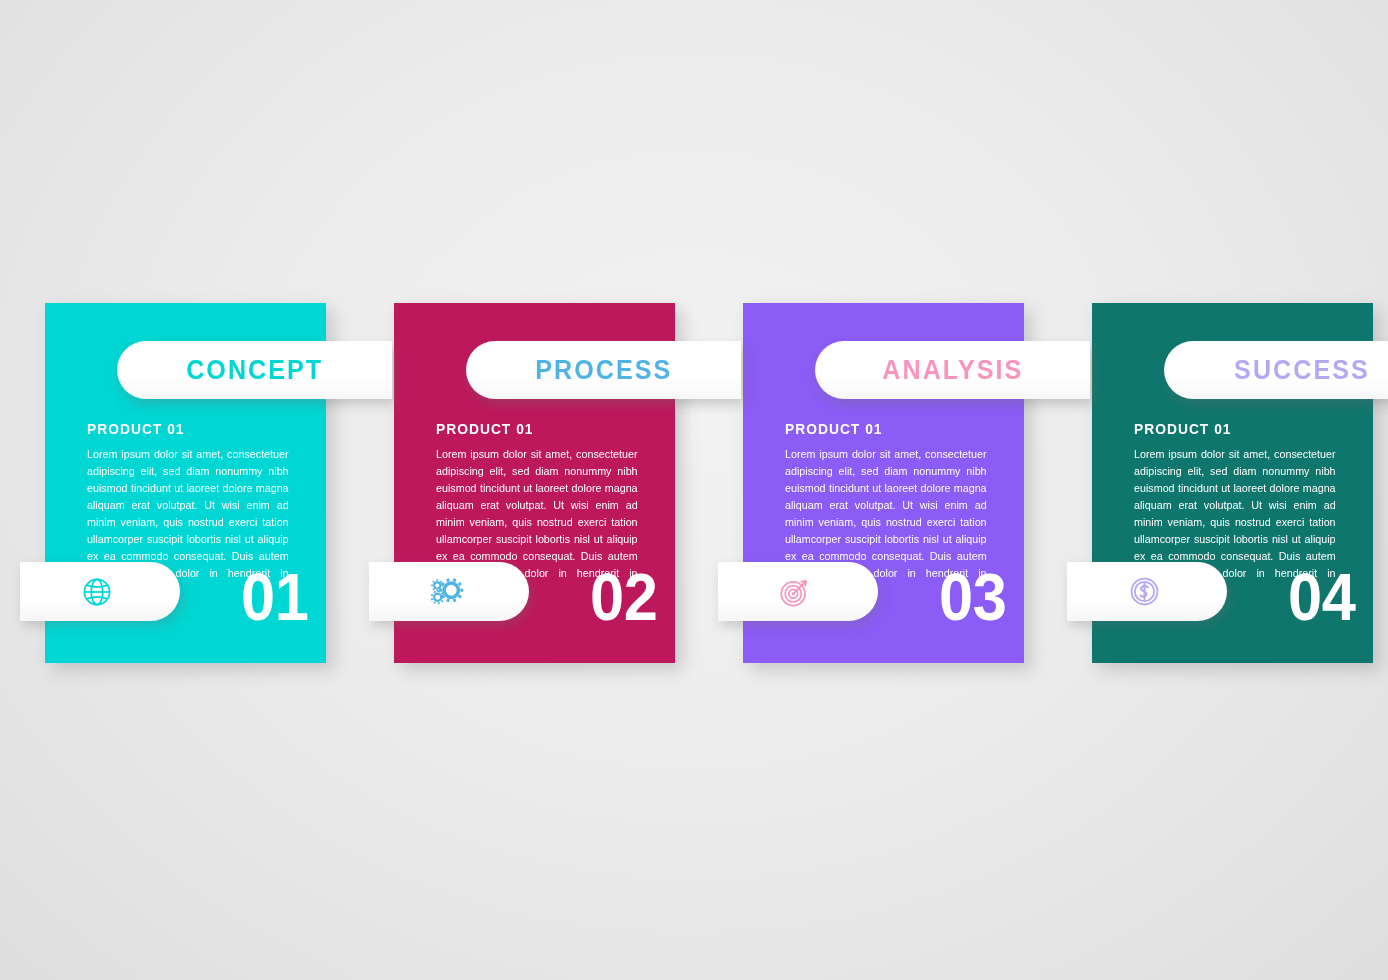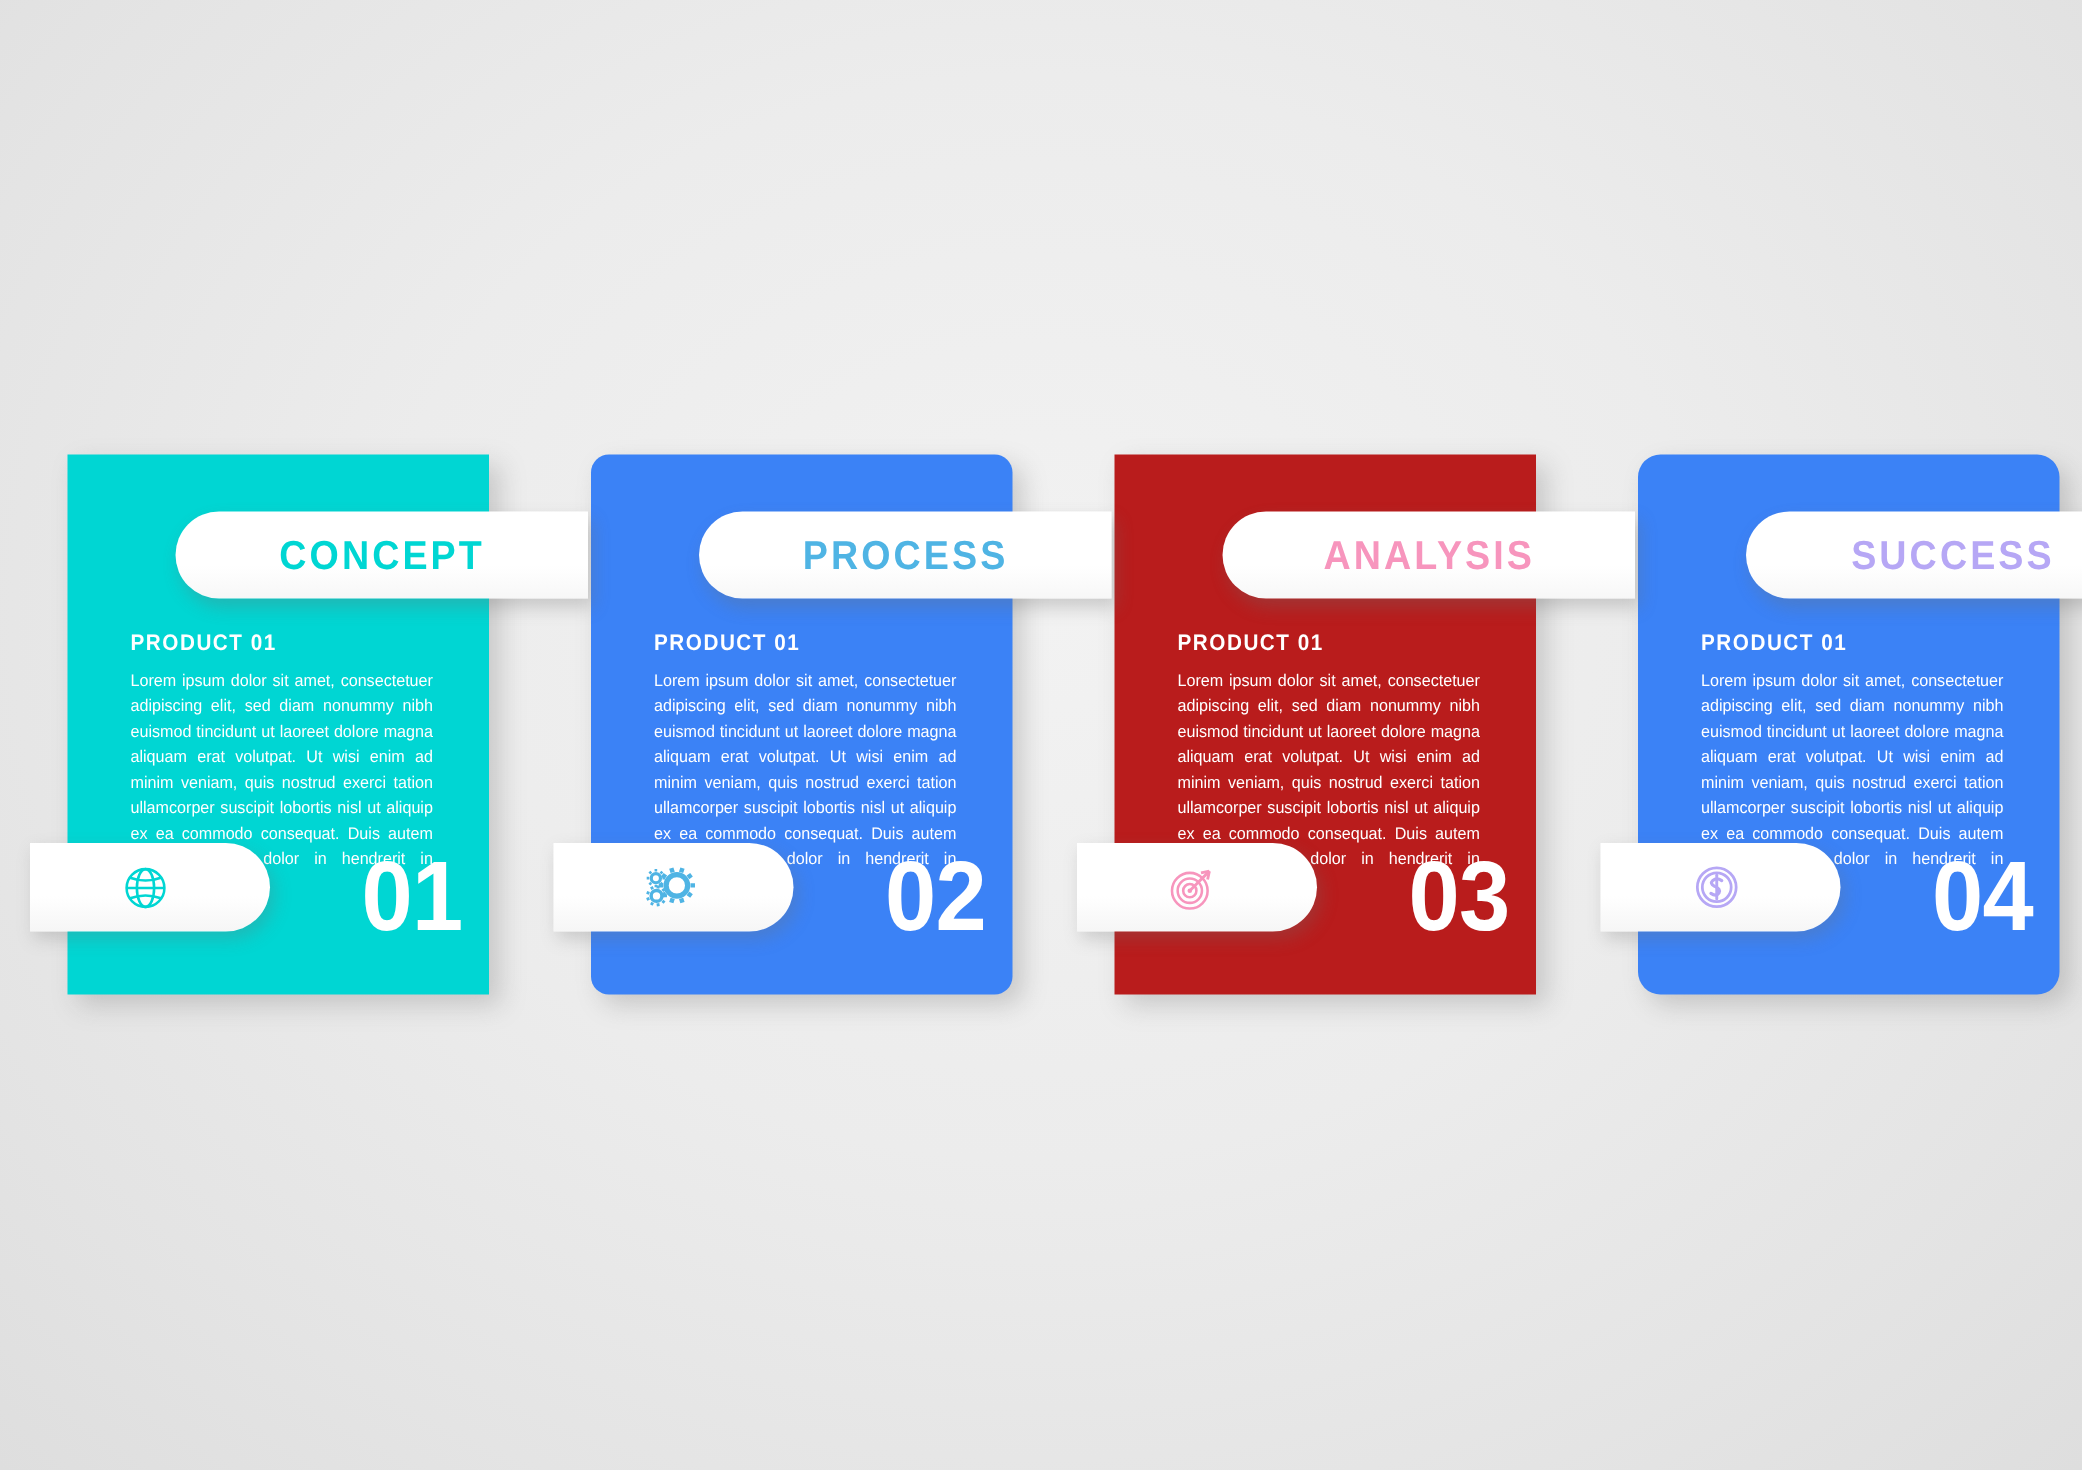--- a/index.html
+++ b/index.html
@@ -184,21 +184,21 @@
       <circle cx="20" cy="20" r="14"></circle>
       <ellipse cx="20" cy="20" rx="6.4" ry="14"></ellipse>
       <line x1="6" y1="20" x2="34" y2="20"></line>
       <path d="M8.6 12.4 Q20 16.6 31.4 12.4"></path>
       <path d="M8.6 27.6 Q20 23.4 31.4 27.6"></path>
     </svg>
           </span>
     </div>
     <div class="step-number">01</div>
   </div>
-      <div class="card" style="background: #3b82f6; border-radius: 12px;">
+      <div class="card" style="background: #be185d;">
     <div class="tab">
       <span class="tab-label" style="color:#4fb4e4">PROCESS</span>
     </div>
     <div class="body-block">
       <div class="product-label">PRODUCT 01</div>
       <p class="body-text">Lorem ipsum dolor sit amet, consectetuer adipiscing elit, sed diam nonummy nibh euismod tincidunt ut laoreet dolore magna aliquam erat volutpat. Ut wisi enim ad minim veniam, quis nostrud exerci tation ullamcorper suscipit lobortis nisl ut aliquip ex ea commodo consequat. Duis autem vel eum iriure dolor in hendrerit in vulputate</p>
     </div>
     <div class="icon-pill">
       <span>
             <svg width="42" height="36" viewBox="0 0 48 40">
@@ -231,21 +231,21 @@
               <line x1="9.05" y1="27.98" x2="6.98" y2="28.74" stroke="#4fb4e4" stroke-width="2.2" stroke-linecap="butt"></line>
               <line x1="9.05" y1="24.02" x2="6.98" y2="23.26" stroke="#4fb4e4" stroke-width="2.2" stroke-linecap="butt"></line>
               <line x1="11.60" y1="20.98" x2="10.50" y2="19.07" stroke="#4fb4e4" stroke-width="2.2" stroke-linecap="butt"></line>
               <line x1="15.51" y1="20.29" x2="15.89" y2="18.12" stroke="#4fb4e4" stroke-width="2.2" stroke-linecap="butt"></line>
               <line x1="18.94" y1="22.27" x2="20.63" y2="20.86" stroke="#4fb4e4" stroke-width="2.2" stroke-linecap="butt"></line>
     </svg>
           </span>
     </div>
     <div class="step-number">02</div>
   </div>
-      <div class="card" style="background: #b91c1c;">
+      <div class="card" style="background: #8b5cf6;">
     <div class="tab">
       <span class="tab-label" style="color:#f795bd">ANALYSIS</span>
     </div>
     <div class="body-block">
       <div class="product-label">PRODUCT 01</div>
       <p class="body-text">Lorem ipsum dolor sit amet, consectetuer adipiscing elit, sed diam nonummy nibh euismod tincidunt ut laoreet dolore magna aliquam erat volutpat. Ut wisi enim ad minim veniam, quis nostrud exerci tation ullamcorper suscipit lobortis nisl ut aliquip ex ea commodo consequat. Duis autem vel eum iriure dolor in hendrerit in vulputate</p>
     </div>
     <div class="icon-pill">
       <span>
             <svg width="40" height="36" viewBox="0 0 44 40" fill="none" stroke="#f795bd" stroke-width="1.9">
@@ -253,21 +253,21 @@
       <circle cx="20" cy="22" r="9"></circle>
       <circle cx="20" cy="22" r="4.9"></circle>
       <circle cx="20" cy="22" r="1.7" fill="#f795bd" stroke="none"></circle>
       <line x1="20" y1="22" x2="34.5" y2="7.5" stroke-width="2.1"></line>
       <path d="M34.5 7.5 L28.3 8.8 M34.5 7.5 L33.2 13.7" stroke-width="2.1"></path>
     </svg>
           </span>
     </div>
     <div class="step-number">03</div>
   </div>
-      <div class="card" style="background: #3b82f6; border-radius: 15px;">
+      <div class="card" style="background: #0f766e;">
     <div class="tab">
       <span class="tab-label" style="color:#b6a7f5">SUCCESS</span>
     </div>
     <div class="body-block">
       <div class="product-label">PRODUCT 01</div>
       <p class="body-text">Lorem ipsum dolor sit amet, consectetuer adipiscing elit, sed diam nonummy nibh euismod tincidunt ut laoreet dolore magna aliquam erat volutpat. Ut wisi enim ad minim veniam, quis nostrud exerci tation ullamcorper suscipit lobortis nisl ut aliquip ex ea commodo consequat. Duis autem vel eum iriure dolor in hendrerit in vulputate</p>
     </div>
     <div class="icon-pill">
       <span>
             <svg width="37" height="37" viewBox="0 0 40 40" fill="none" stroke="#b6a7f5" stroke-width="2">

